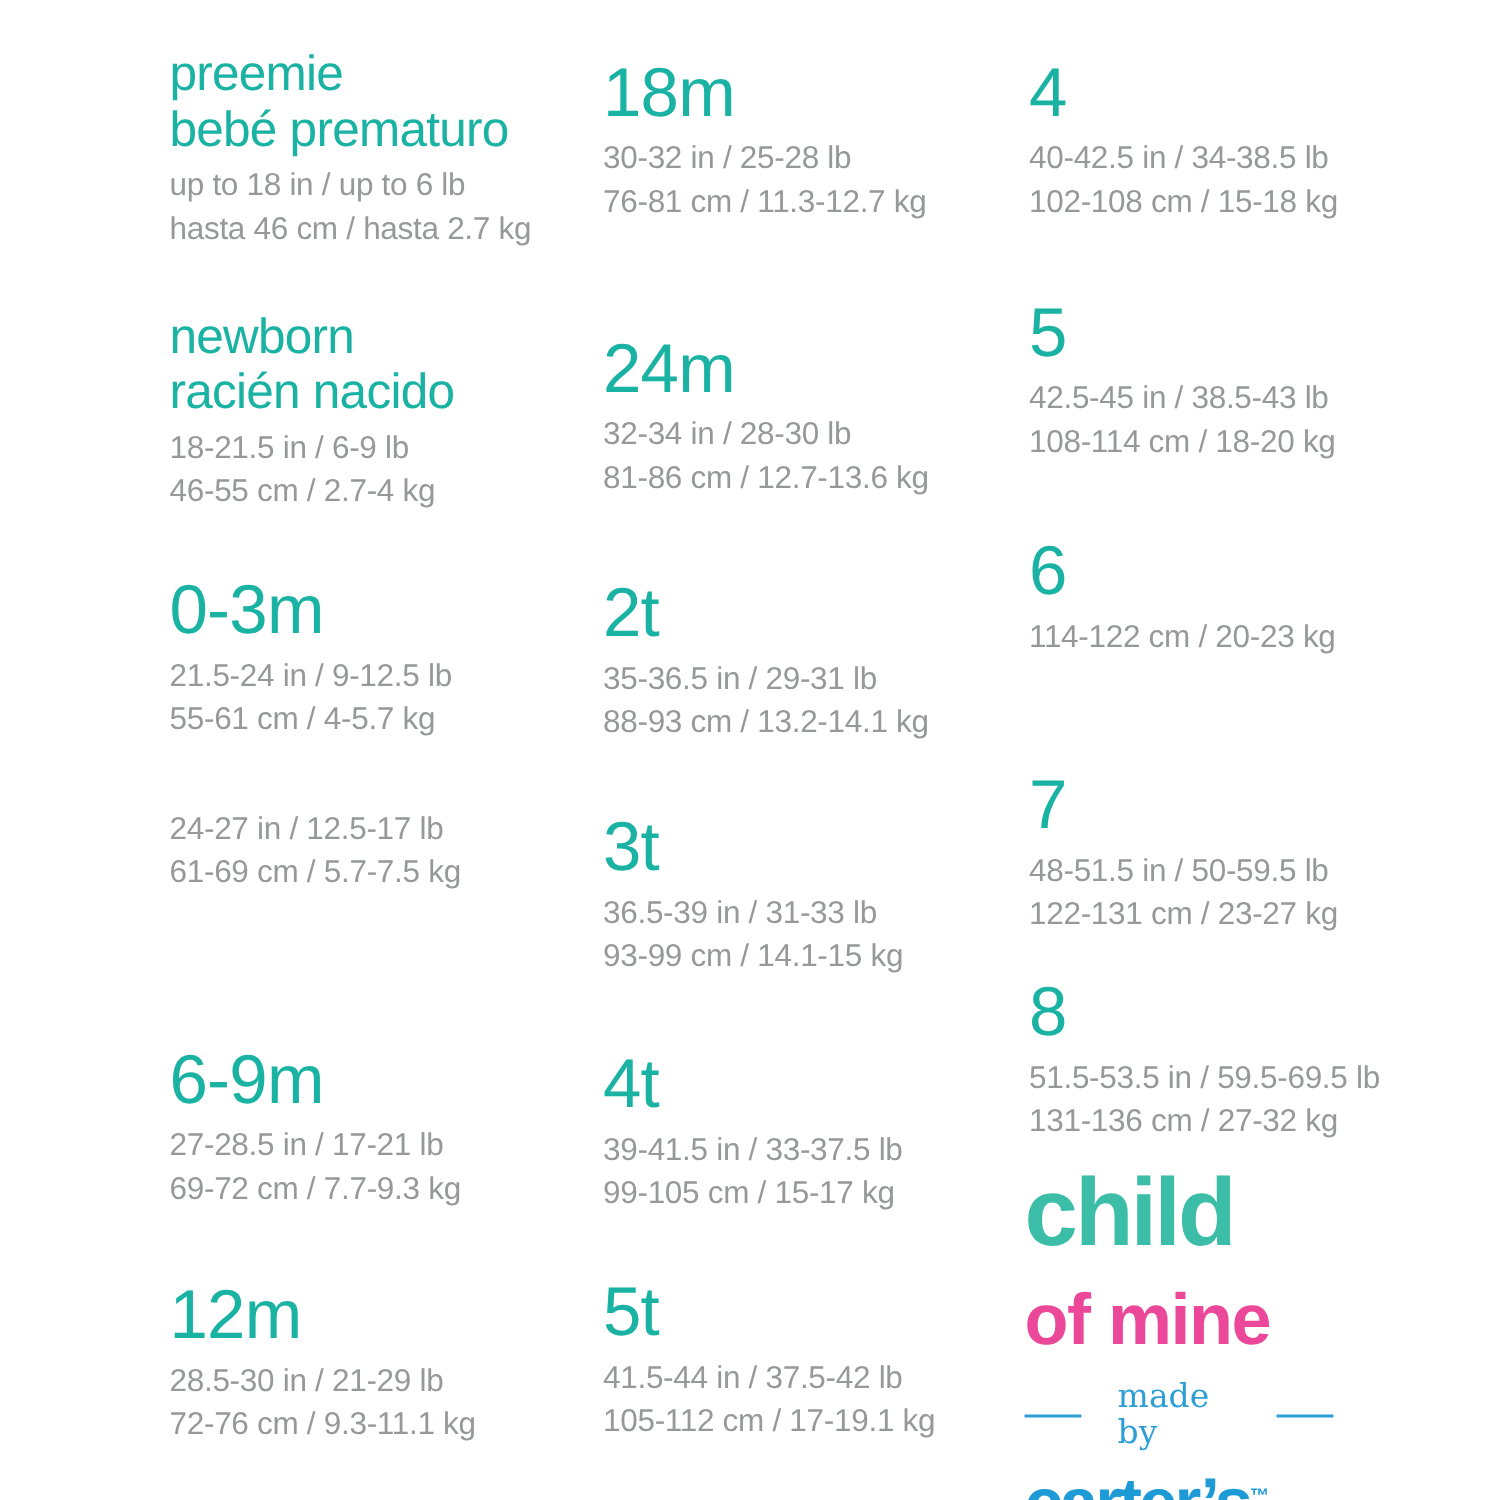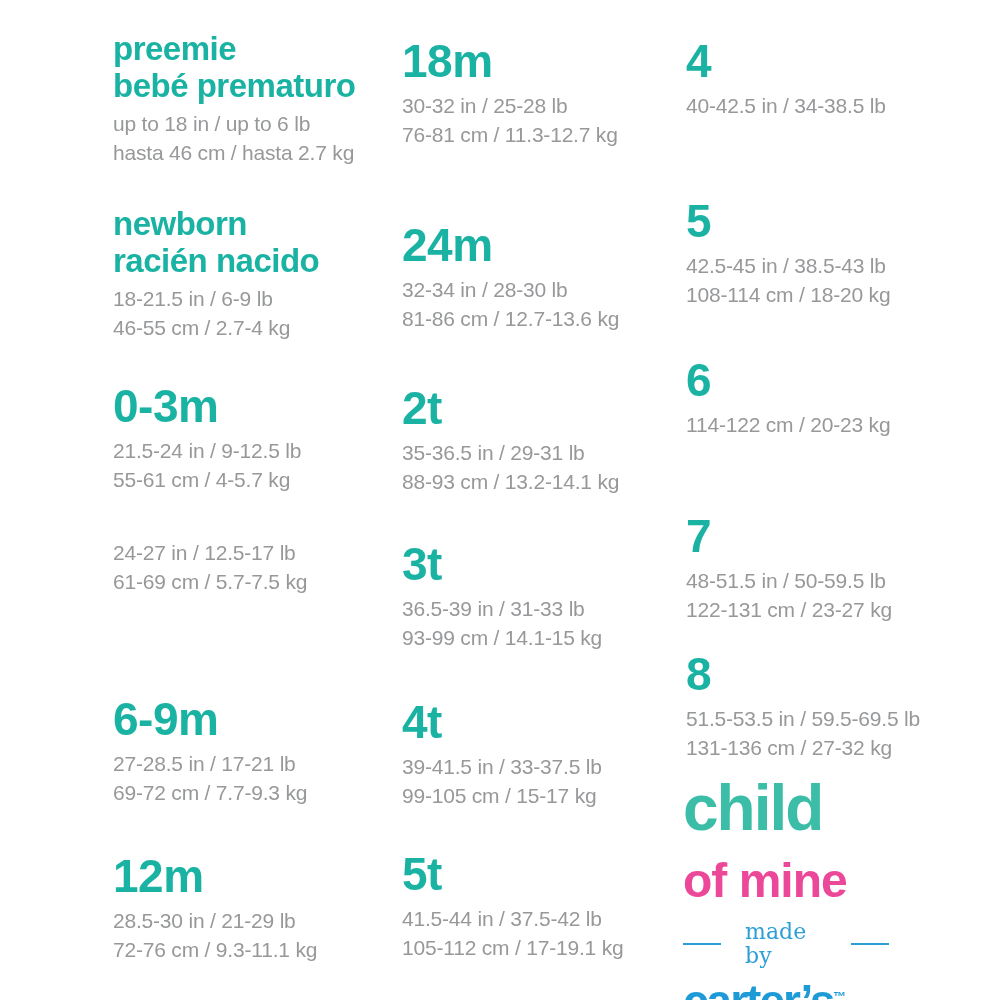--- a/index.html
+++ b/index.html
@@ -18,21 +18,21 @@
   .c1.b1{top:30px}.c1.b2{top:205px}.c1.b3{top:381px}
   .c1.b4{top:538px}.c1.b5{top:694px}.c1.b6{top:851px}
   .c2.b1{top:36px}.c2.b2{top:220px}.c2.b3{top:383px}
   .c2.b4{top:539px}.c2.b5{top:697px}.c2.b6{top:849px}
   .c3.b1{top:36px}.c3.b2{top:196px}.c3.b3{top:355px}
   .c3.b4{top:511px}.c3.b5{top:649px}
 
   .title{
     margin:0 0 5px 0;
     color:#1ab3a3;
-    font-weight:700;
+    font-weight:400;
     letter-spacing:-0.5px;
     white-space:pre-line;
   }
   .title.small{font-size:33px;line-height:37px;}
   .title.large{font-size:46px;line-height:50px;}
   .sub{
     margin:0;
     color:#97989a;
     font-size:21px;
     line-height:29px;
@@ -138,20 +138,21 @@
   </section>
   <section class="block c2 b6">
     <h2 class="title large">5t</h2>
     <p class="sub">41.5-44 in / 37.5-42 lb</p>
     <p class="sub">105-112 cm / 17-19.1 kg</p>
   </section>
 
   <section class="block c3 b1">
     <h2 class="title large">4</h2>
     <p class="sub">40-42.5 in / 34-38.5 lb</p>
+    <p class="sub">102-108 cm / 15-18 kg</p>
   </section>
   <section class="block c3 b2">
     <h2 class="title large">5</h2>
     <p class="sub">42.5-45 in / 38.5-43 lb</p>
     <p class="sub">108-114 cm / 18-20 kg</p>
   </section>
   <section class="block c3 b3">
     <h2 class="title large">6</h2>
     <p class="sub">114-122 cm / 20-23 kg</p>
   </section>

